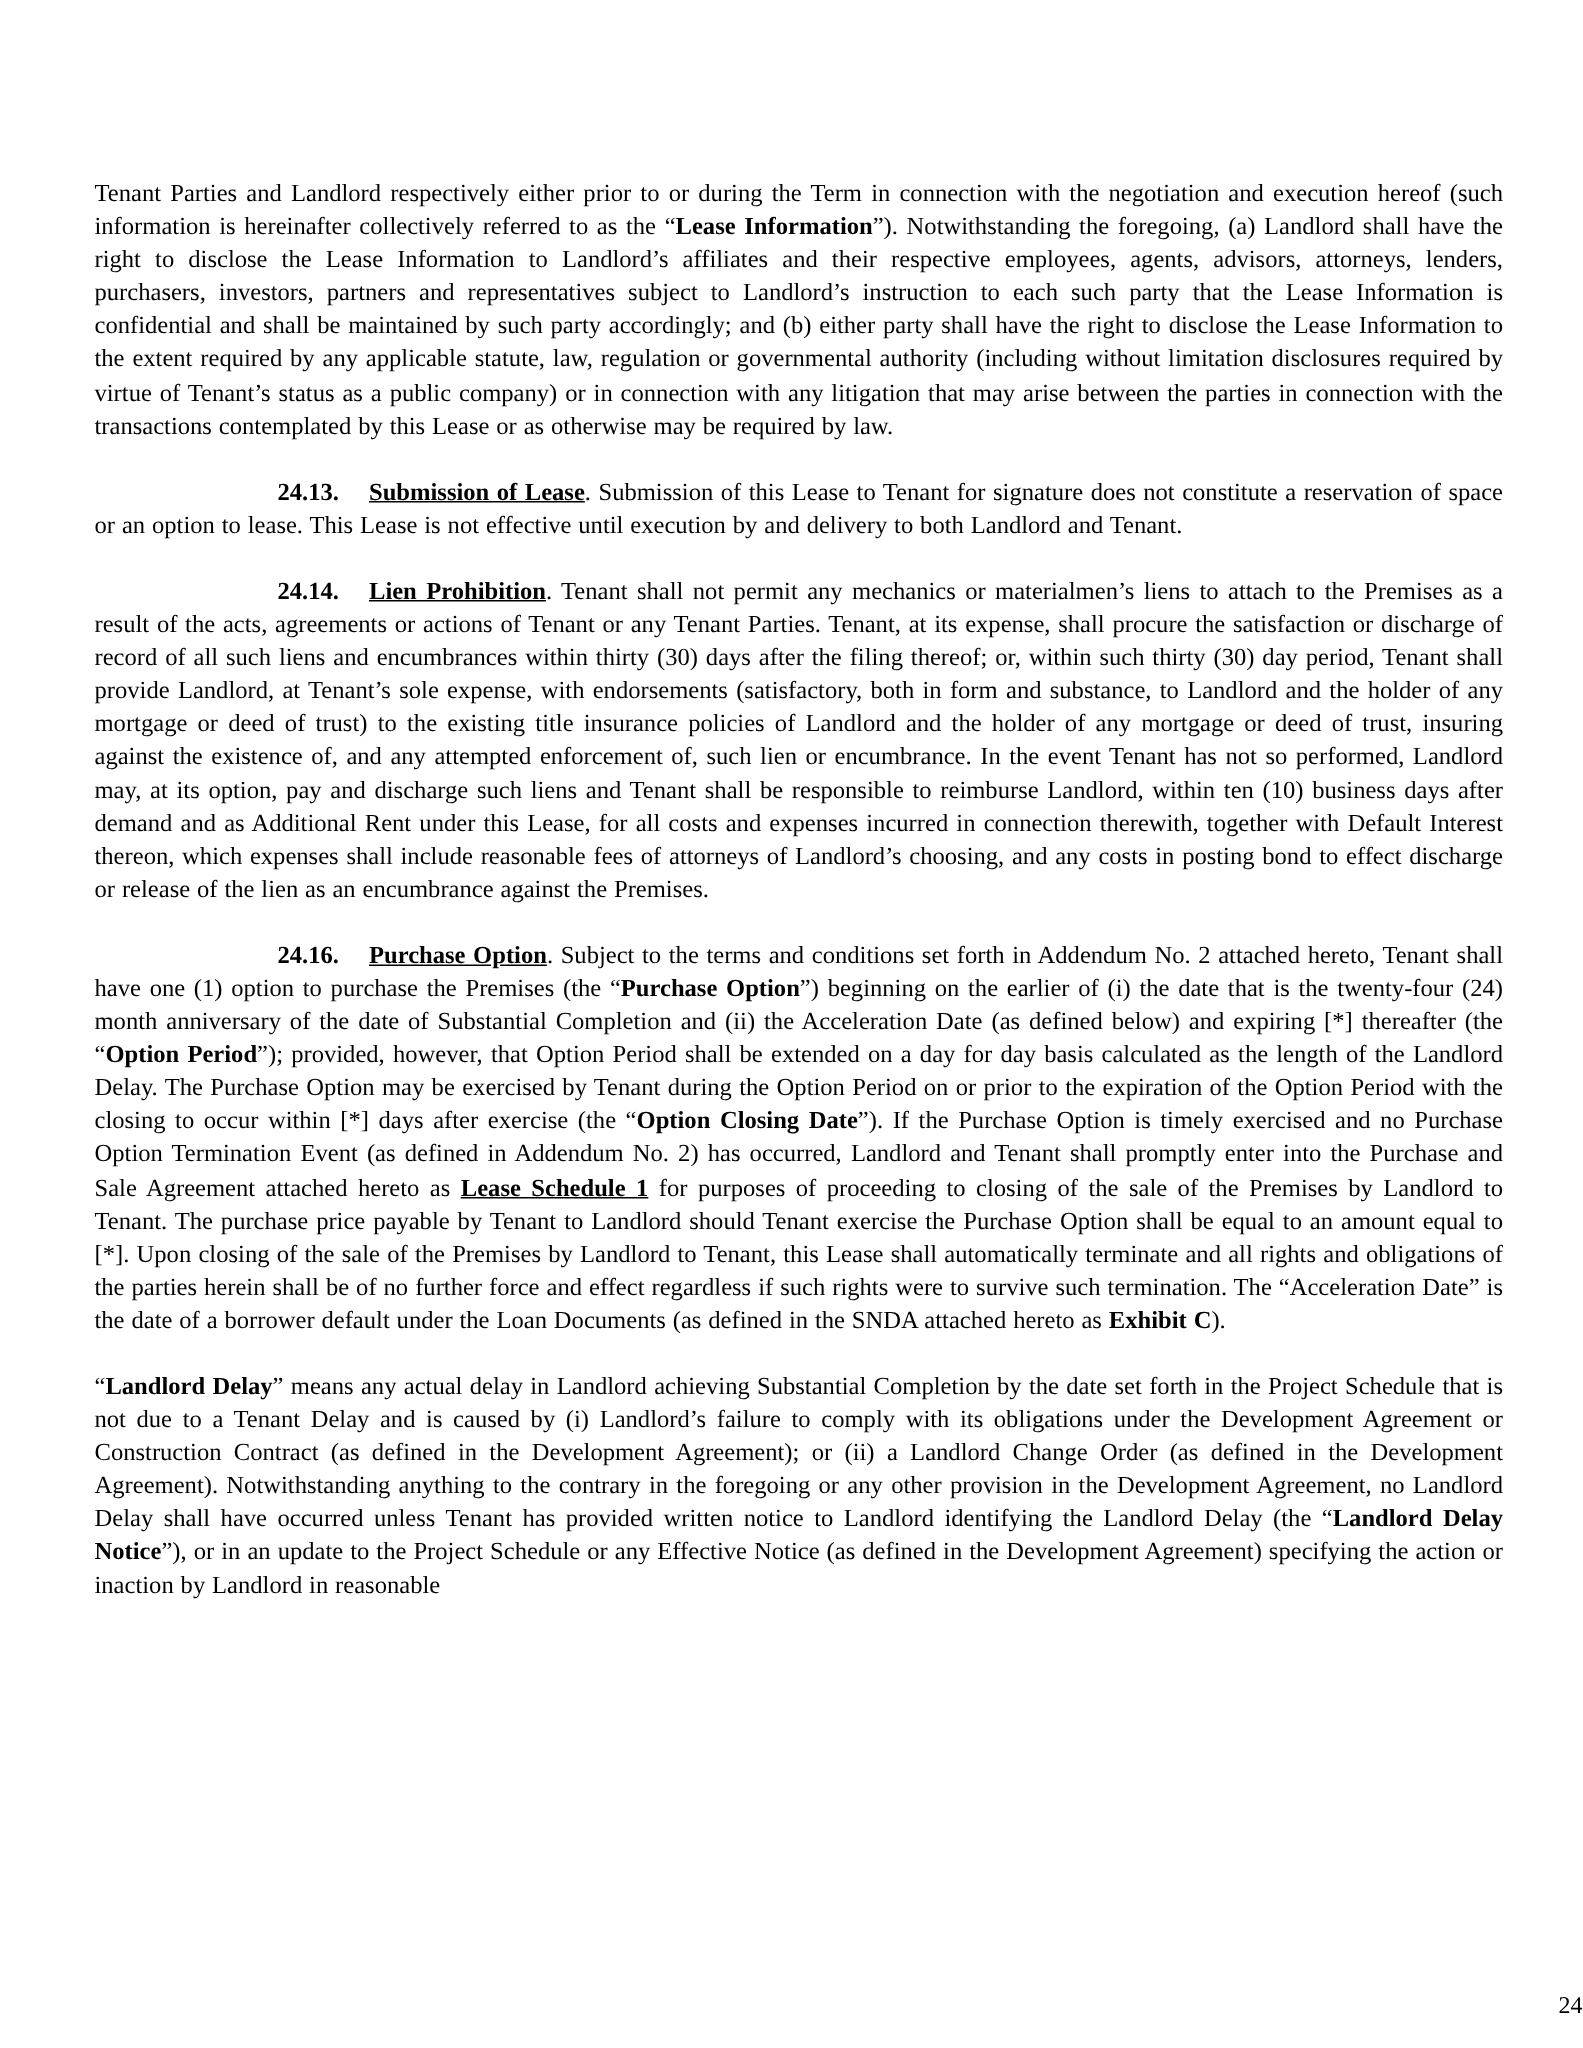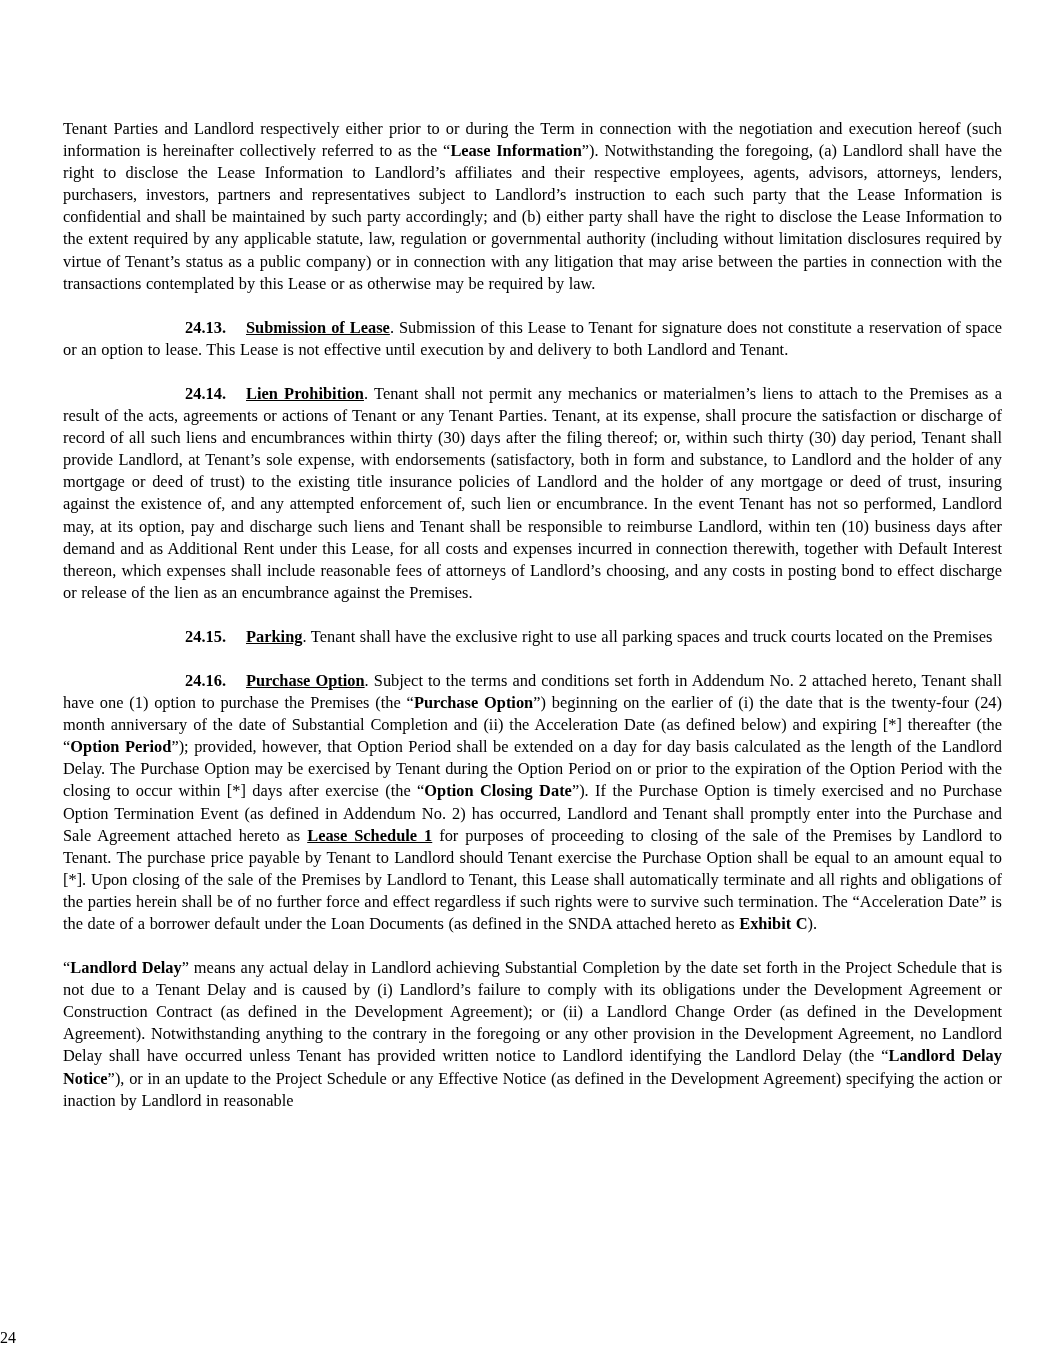--- a/index.html
+++ b/index.html
@@ -36,36 +36,35 @@
     text-indent: 122px;
   }
   .b { font-weight: bold; }
   .bu { font-weight: bold; text-decoration: underline; margin-top: 36px; }
   .sec-num { margin-right: 20px; }
   .footer {
     position: absolute;
     bottom: 18px;
     left: 0;
     right: 0;
-    text-align: left;
+    text-align: right;
     font-size: 16px;
   }
 </style>
 </head>
 <body>
 
 <div class="page">
 
   <p class="para"><span>Tenant Parties and Landlord respectively either prior to or during the Term in connection with the negotiation and execution hereof (such information is hereinafter collectively referred to as the “</span><span class="b">Lease Information</span><span>”).  Notwithstanding the foregoing, (a) Landlord shall have the right to disclose the Lease Information to Landlord’s affiliates and their respective employees, agents, advisors, attorneys, lenders, purchasers, investors, partners and representatives subject to Landlord’s instruction to each such party that the Lease Information is confidential and shall be maintained by such party accordingly; and (b) either party shall have the right to disclose the Lease Information to the extent required by any applicable statute, law, regulation or governmental authority (including without limitation disclosures required by virtue of Tenant’s status as a public company) or in connection with any litigation that may arise between the parties in connection with the transactions contemplated by this Lease or as otherwise may be required by law.</span></p>
 
   <p class="para indent"><span class="b sec-num">24.13.</span><span class="bu">Submission of Lease</span><span>.  Submission of this Lease to Tenant for signature does not constitute a reservation of space or an option to lease.  This Lease is not effective until execution by and delivery to both Landlord and Tenant.</span></p>
 
   <p class="para indent"><span class="b sec-num">24.14.</span><span class="bu">Lien Prohibition</span><span>.  Tenant shall not permit any mechanics or materialmen’s liens to attach to the Premises as a result of the acts, agreements or actions of Tenant or any Tenant Parties.  Tenant, at its expense, shall procure the satisfaction or discharge of record of all such liens and encumbrances within thirty (30) days after the filing thereof; or, within such thirty (30) day period, Tenant shall provide Landlord, at Tenant’s sole expense, with endorsements (satisfactory, both in form and substance, to Landlord and the holder of any mortgage or deed of trust) to the existing title insurance policies of Landlord and the holder of any mortgage or deed of trust, insuring against the existence of, and any attempted enforcement of, such lien or encumbrance.  In the event Tenant has not so performed, Landlord may, at its option, pay and discharge such liens and Tenant shall be responsible to reimburse Landlord, within ten (10) business days after demand and as Additional Rent under this Lease, for all costs and expenses incurred in connection therewith, together with Default Interest thereon, which expenses shall include reasonable fees of attorneys of Landlord’s choosing, and any costs in posting bond to effect discharge or release of the lien as an encumbrance against the Premises.</span></p>
 
-  <p class="para indent"><span class="b sec-num">24.15.</span><span class="bu">Parking</span><span>.  Tenant shall have the exclusive right to use all parking spaces and truck courts located on the Premises</span></p>
 
   <p class="para indent"><span class="b sec-num">24.16.</span><span class="bu">Purchase Option</span><span>.  Subject to the terms and conditions set forth in Addendum No. 2 attached hereto, Tenant shall have one (1) option to purchase the Premises (the “</span><span class="b">Purchase Option</span><span>”) beginning on the earlier of (i) the date that is the twenty-four (24) month anniversary of the date of Substantial Completion and (ii) the Acceleration Date (as defined below) and expiring [*] thereafter (the “</span><span class="b">Option Period</span><span>”); provided, however, that Option Period shall be extended on a day for day basis calculated as the length of the Landlord Delay.  The Purchase Option may be exercised by Tenant during the Option Period on or prior to the expiration of the Option Period with the closing to occur within [*] days after exercise (the “</span><span class="b">Option Closing Date</span><span>”).  If the Purchase Option is timely exercised and no Purchase Option Termination Event (as defined in Addendum No. 2) has occurred, Landlord and Tenant shall promptly enter into the Purchase and Sale Agreement attached hereto as </span><span class="bu">Lease Schedule 1</span><span> for purposes of proceeding to closing of the sale of the Premises by Landlord to Tenant.  The purchase price payable by Tenant to Landlord should Tenant exercise the Purchase Option shall be equal to an amount equal to [*]. Upon closing of the sale of the Premises by Landlord to Tenant, this Lease shall automatically terminate and all rights and obligations of the parties herein shall be of no further force and effect regardless if such rights were to survive such termination. The “Acceleration Date” is the date of a borrower default under the Loan Documents (as defined in the SNDA attached hereto as </span><span class="b">Exhibit C</span><span>).</span></p>
 
   <p class="para"><span>“</span><span class="b">Landlord Delay</span><span>” means any actual delay in Landlord achieving Substantial Completion by the date set forth in the Project Schedule that is not due to a Tenant Delay and is caused by (i) Landlord’s failure to comply with its obligations under the Development Agreement or Construction Contract (as defined in the Development Agreement); or (ii) a Landlord Change Order (as defined in the Development Agreement). Notwithstanding anything to the contrary in the foregoing or any other provision in the Development Agreement, no Landlord Delay shall have occurred unless Tenant has provided written notice to Landlord identifying the Landlord Delay (the “</span><span class="b">Landlord Delay Notice</span><span>”), or in an update to the Project Schedule or any Effective Notice (as defined in the Development Agreement) specifying the action or inaction by Landlord in reasonable</span></p>
 
 </div>
 
 <div class="footer">24</div>
 
 </body></html>

